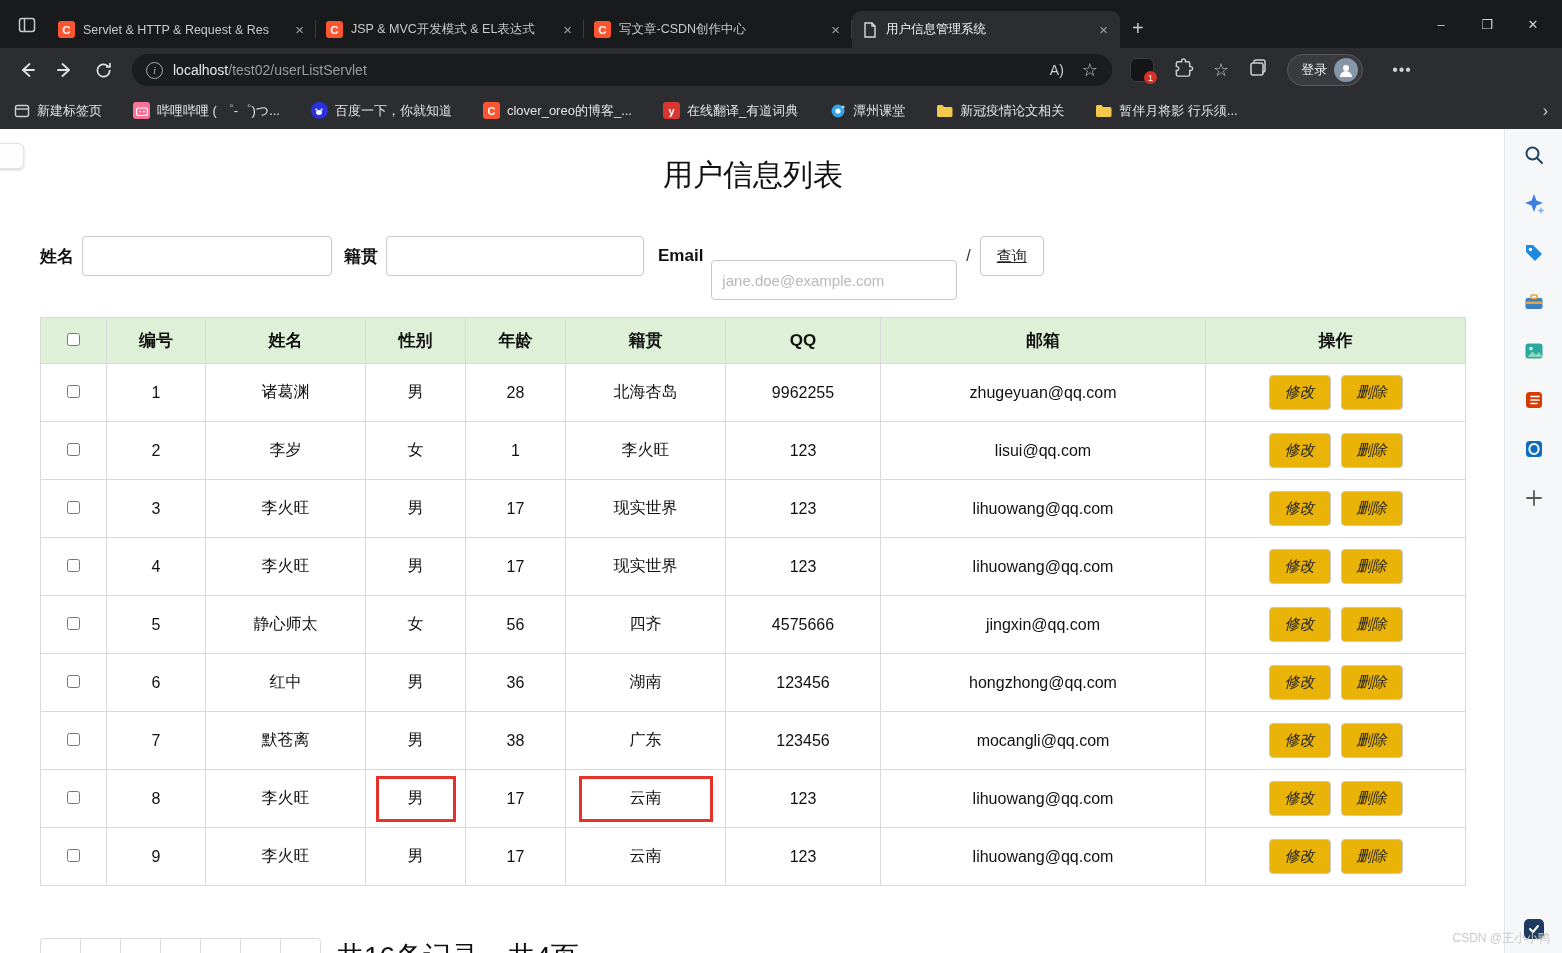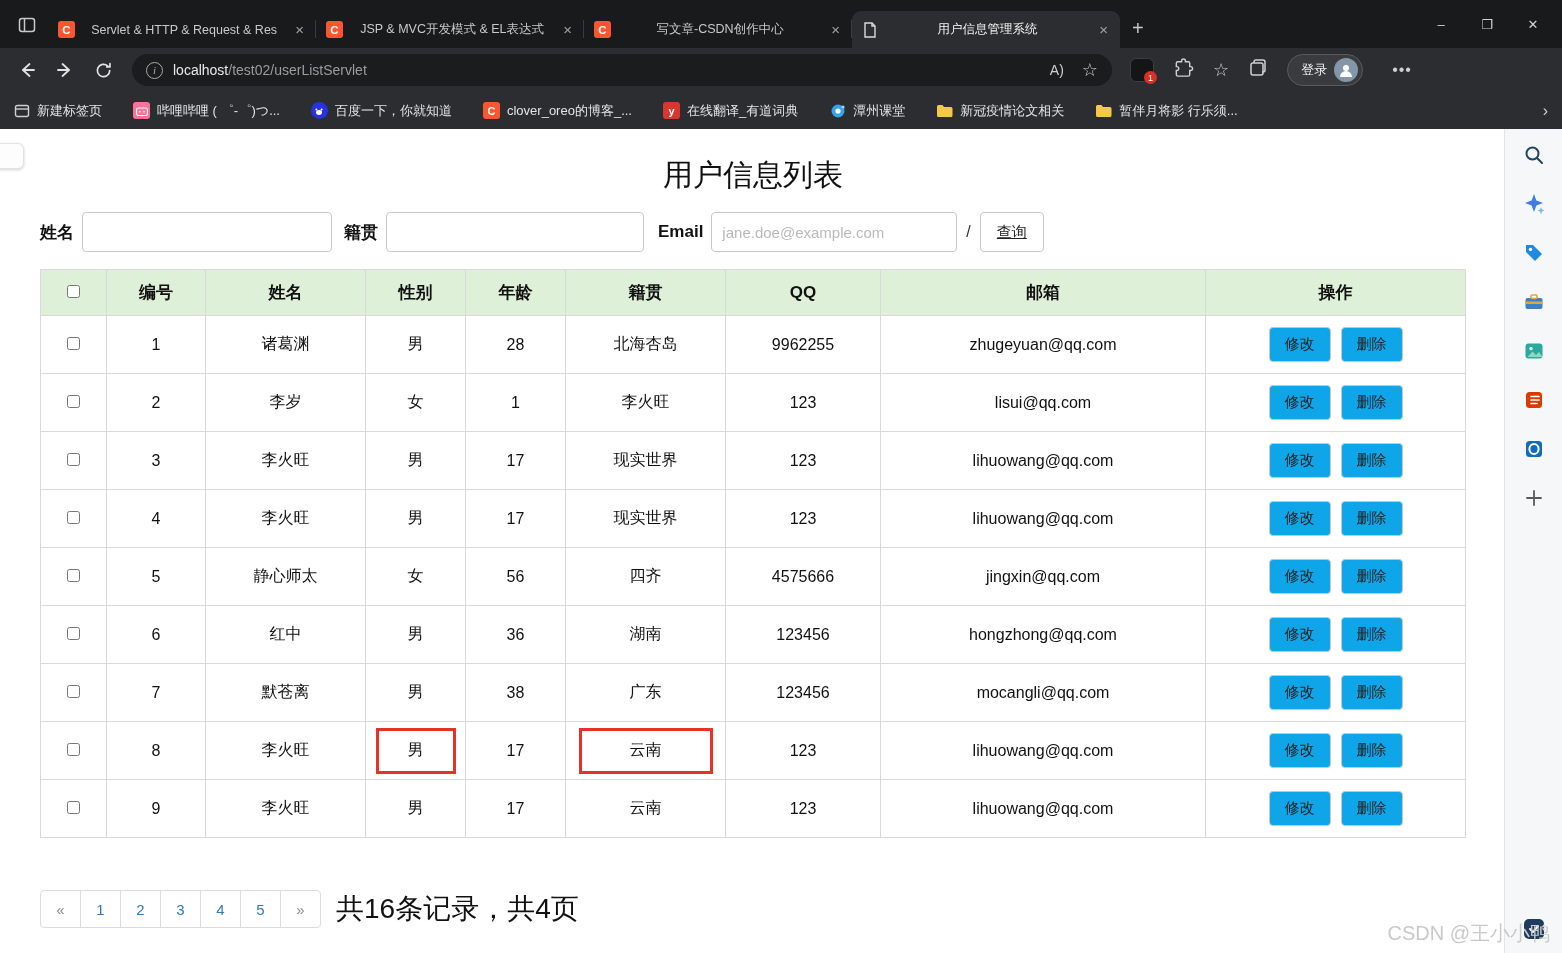--- a/index.html
+++ b/index.html
@@ -6,21 +6,21 @@
   html,body { width:1562px; height:953px; overflow:hidden; background:#fff;
     font-family:"Liberation Sans","DejaVu Sans",sans-serif; }
 
   
   .tabstrip { height:48px; background:#191a1c; display:flex; align-items:flex-end; padding:0 6px; }
   .workspace-btn { width:34px; height:34px; margin:0 4px 6px 4px; display:flex; align-items:center; justify-content:center; border-radius:6px; }
   .tab { height:37px; max-width:268px; flex:0 1 268px; display:flex; align-items:center; gap:8px;
     padding:0 10px; color:#c8c9cb; font-size:12.5px; border-radius:9px 9px 0 0; position:relative; cursor:default; }
   .tab .sep { position:absolute; right:0; top:9px; height:18px; width:1px; background:#3a3b3e; }
   .tab.active { background:#2c2d30; color:#f2f2f2; flex:0 1 292px; }
-  .tab-title { flex:1; white-space:nowrap; overflow:hidden; text-overflow:ellipsis;text-align:center; }
+  .tab-title { flex:1; white-space:nowrap; overflow:hidden; text-overflow:ellipsis; }
   .tab-close { color:#9fa0a2; font-size:15px; padding:0 2px; }
   .favicon-csdn { width:17px; height:17px; background:#fc5531; color:#fff; border-radius:3px;
     font-size:11.5px; font-weight:bold; display:flex; align-items:center; justify-content:center; flex:none; }
   .favicon-doc { width:16px; height:16px; flex:none; }
   .newtab { color:#c8c9cb; font-size:20px; padding:0 12px 8px 12px; }
   .win-controls { margin-left:auto; display:flex; align-items:center; height:100%; }
   .win-btn { width:46px; height:100%; display:flex; align-items:center; justify-content:center; color:#d2d2d2; font-size:13px; }
 
   .toolbar { height:44px; background:#2c2d30; display:flex; align-items:center; padding:0 10px; gap:4px; }
   .nav-btn { width:34px; height:34px; display:flex; align-items:center; justify-content:center; border-radius:6px; }
@@ -61,38 +61,38 @@
   .finput { height:40px; border:1px solid #c9c9c9; border-radius:4px; padding:0 10px; font-size:15px; background:#fff; }
   .finput::placeholder { color:#b9b9b9; }
   .slash { font-size:16px; color:#333; margin:0 9px; }
   .btn-plain { height:40px; padding:0 16px; background:#fff; border:1px solid #c9c9c9; border-radius:4px; font-size:15px; color:#222;text-decoration:underline; }
   .btn-blue { height:38px; padding:0 15px; border-radius:4px; font-size:16px; color:#fff; border:1px solid #2e6da4; }
   .right-actions { margin-left:auto; display:flex; gap:9px; }
 
   table.user-table { margin-top:17px; width:100%; border-collapse:collapse; text-align:center; }
   .user-table th { height:46px; border:1px solid #d9d9d9; font-size:17px; font-weight:bold; color:#111; }
   .user-table td { height:58px; border:1px solid #d9d9d9; font-size:16px; color:#111; }
-  .op-btn { padding:7px 15px; background:#0ea5e9; border:1px solid #c9c9c9; border-radius:4px; font-size:15px; color:#222; margin:0 5px; }
+  .op-btn { padding:7px 15px; background:#eab308; border:1px solid #c9c9c9; border-radius:4px; font-size:15px; color:#222; margin:0 5px;font-style:italic; }
   .hl { display:inline-flex; align-items:center; justify-content:center; min-width:80px; min-height:46px; border:3px solid #e5332a; }
   .hl.wide { min-width:134px; }
 
   .pager-row { margin-top:52px; display:flex; align-items:center; }
   .pager { display:flex; }
   .pg { min-width:41px; height:38px; display:flex; align-items:center; justify-content:center; background:#fff;
     border:1px solid #dcdcdc; margin-left:-1px; font-size:15px; color:#337ab7; }
   .pg:first-child { margin-left:0; border-radius:4px 0 0 4px; }
   .pg:last-child { border-radius:0 4px 4px 0; }
   .pg.navpg { color:#8a8a8a; }
   .pager-summary { margin-left:15px; font-size:28px; color:#111; }
 
   .edge-sidebar { width:58px; background:#f6f7f8; border-left:1px solid #e4e4e4; display:flex; flex-direction:column;
     align-items:center; padding:12px 0 10px; gap:21px; }
   .sb-icon { width:28px; height:28px; display:flex; align-items:center; justify-content:center; }
   .sb-spacer { flex:1; }
-  .watermark { position:absolute; right:12px; bottom:6px; color:#c9c9c9; font-size:20px; z-index:5; }
+  .watermark { position:absolute; right:12px; bottom:6px; color:#c9c9c9; font-size:12px; z-index:5; }
 </style>
 </head>
 <body>
 
 <div class="tabstrip">
   <div class="workspace-btn">
     <svg width="18" height="18" viewBox="0 0 18 18">
         <rect x="1.5" y="2.5" width="15" height="13" rx="2.5" fill="none" stroke="#c8c9cb" stroke-width="1.5"></rect>
         <line x1="6.5" y1="2.5" x2="6.5" y2="15.5" stroke="#c8c9cb" stroke-width="1.5"></line>
       </svg>
@@ -264,21 +264,21 @@
     <div class="corner-handle"></div>
 
     <h1 class="page-title">用户信息列表</h1>
 
     <div class="filter-row">
       <span class="flabel">姓名</span>
       <input class="finput" style="width: 250px;">
       <span class="flabel" style="margin-left:12px">籍贯</span>
       <input class="finput" style="width: 258px;">
       <span class="flabel" style="margin-left:14px">Email</span>
-      <input class="finput" style="width: 246px;" placeholder="jane.doe@example.com">
+      <input class="finput" style="width: 246px; margin-top: 48px;" placeholder="jane.doe@example.com">
       <span class="slash">/</span>
       <button class="btn-plain">查询</button>
     </div>
 
     <table class="user-table">
       <colgroup>
         <col style="width:66px">
           <col style="width:99px">
           <col style="width:160px">
           <col style="width:100px">

